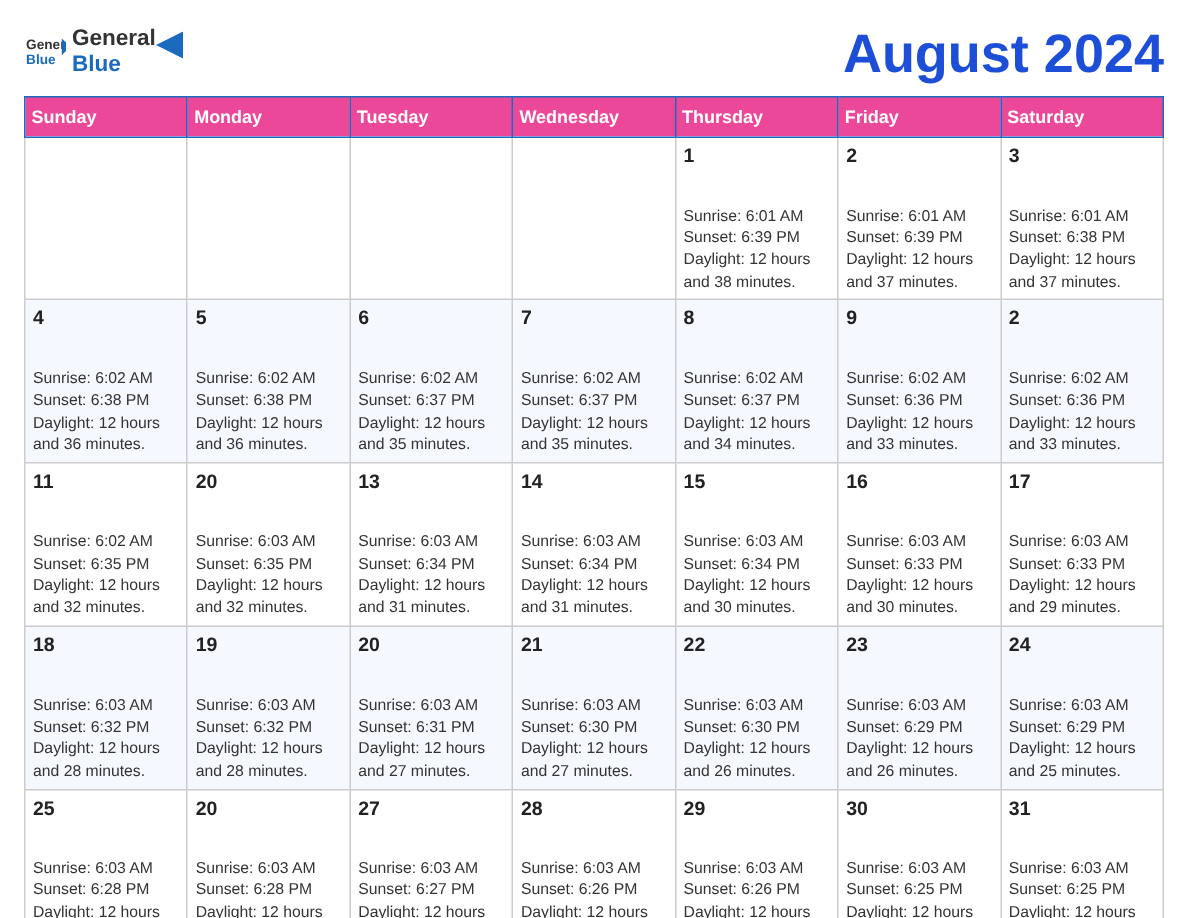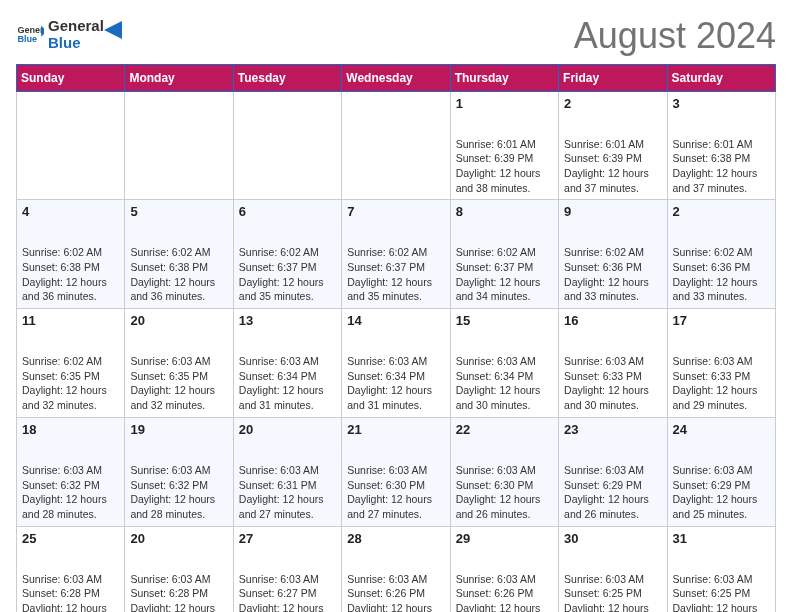--- a/index.html
+++ b/index.html
@@ -23,36 +23,36 @@
     }
     .logo-icon {
       width: 28px;
       height: 28px;
     }
     .title-section {
       text-align: right;
     }
     .main-title {
       font-size: 36px;
-      font-weight: normal;
-      color: #737373;
+      font-weight: bold;
+      color: #1d4ed8;
       line-height: 1.1;
       margin-left: 43px;
     }
     .subtitle {
       font-size: 15px;
       color: #555;
     }
     .calendar-table {
       width: 100%;
       border-collapse: collapse;
       font-size: 11px;
     }
     .calendar-table th {
-      background-color: #be185d;
+      background-color: #ec4899;
       color: #fff;
       padding: 6px 4px;
       text-align: left;
       font-size: 12px;
       font-weight: bold;
       border: 1px solid #1a6bbf;
     }
     .calendar-table td {
       vertical-align: top;
       padding: 4px 5px;

